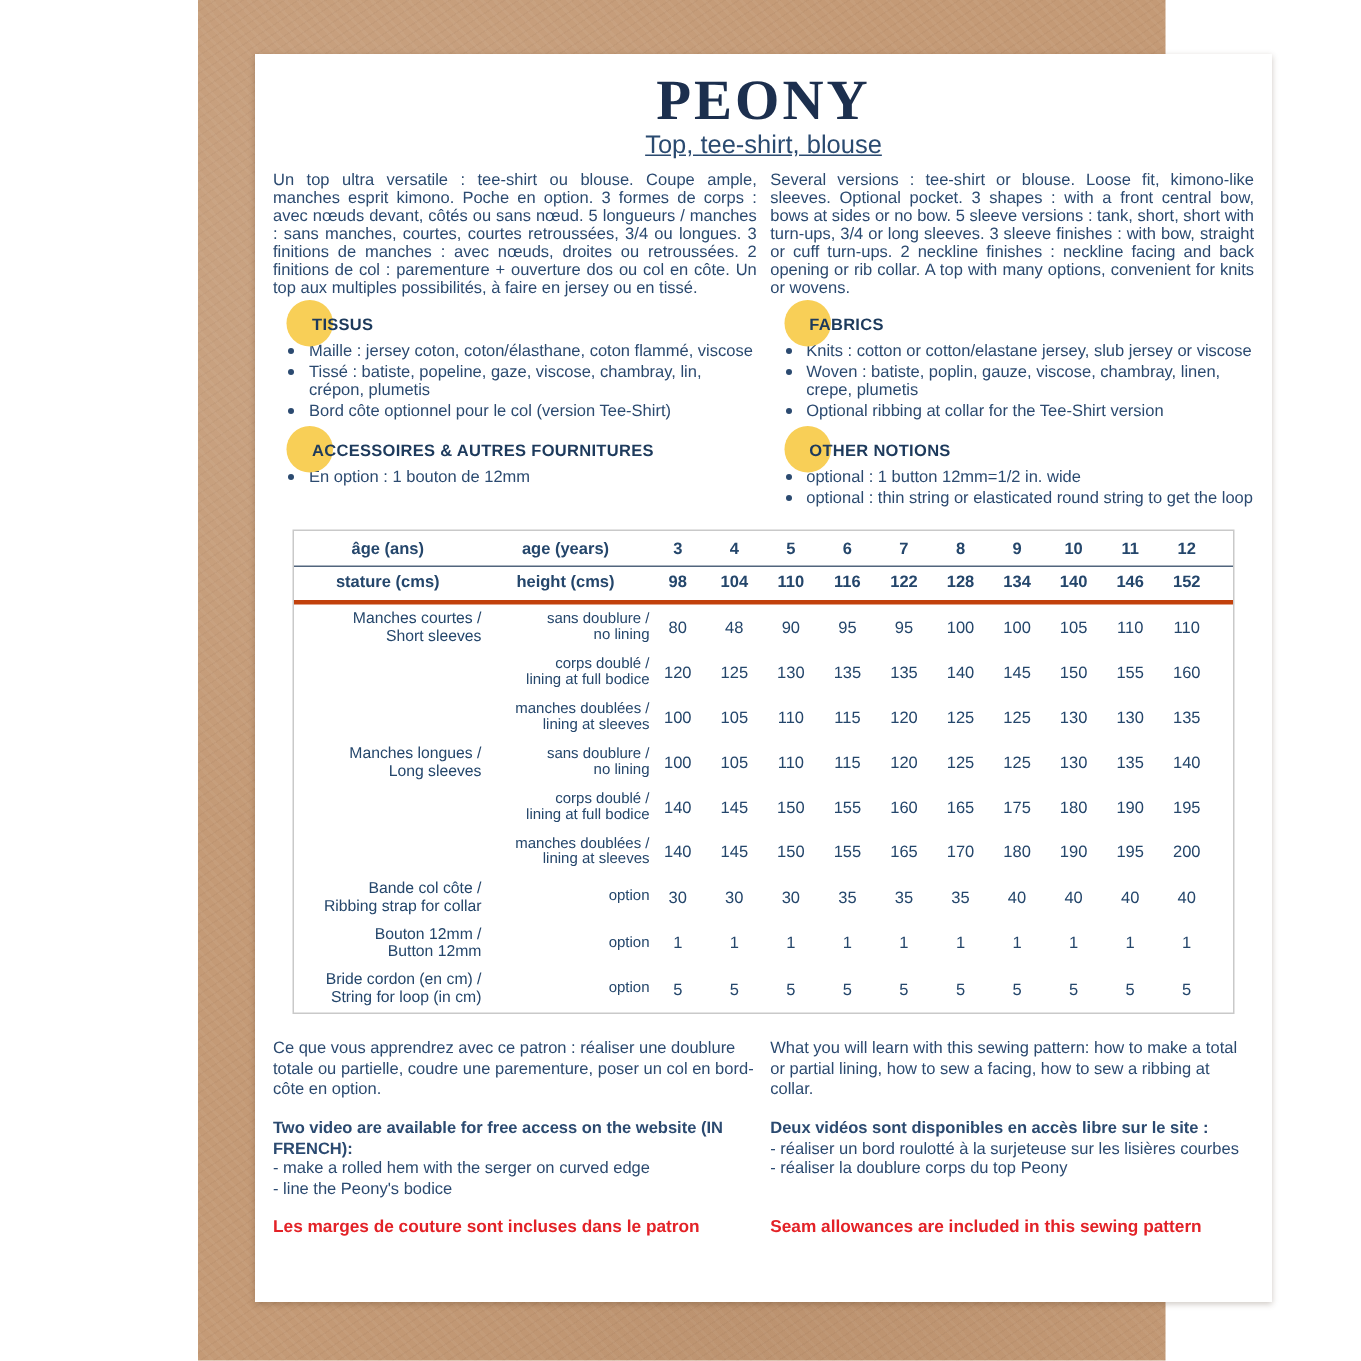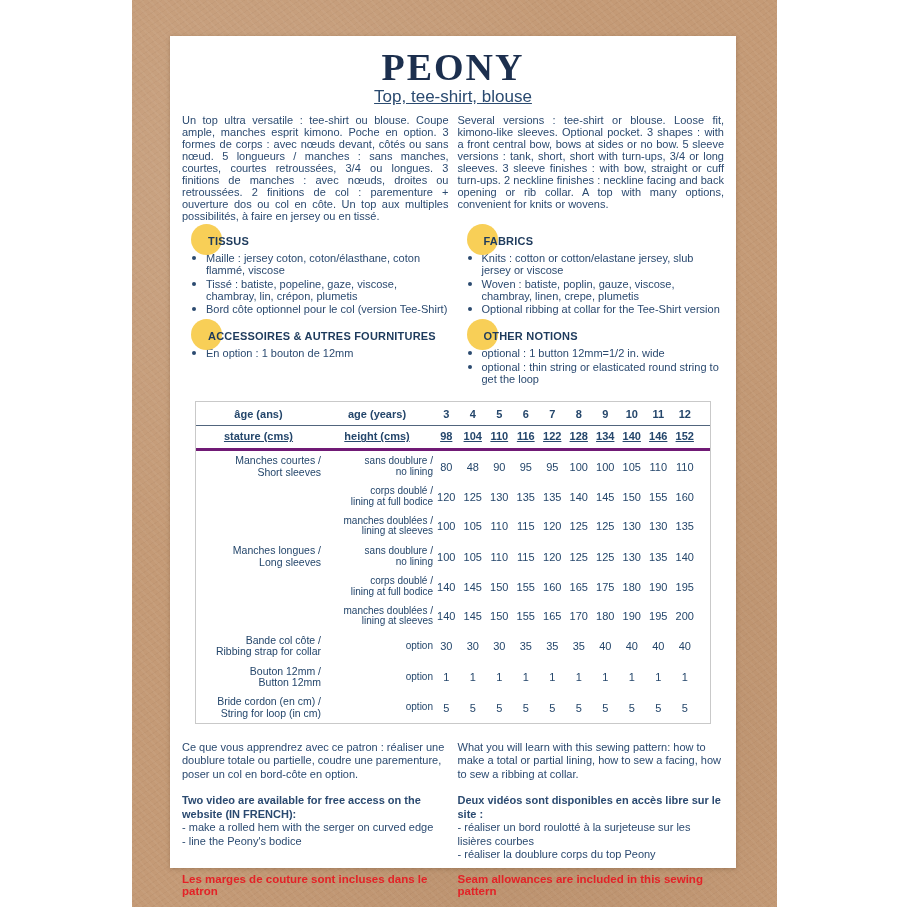--- a/index.html
+++ b/index.html
@@ -12,21 +12,21 @@
     position:absolute; left:132px; top:0; width:645px; height:907px;
     background-color:#c49a76;
     background-image:
       radial-gradient(circle at 18% 22%, rgba(255,255,255,0.10), transparent 42%),
       radial-gradient(circle at 78% 70%, rgba(122,82,52,0.10), transparent 46%),
       radial-gradient(circle at 55% 92%, rgba(110,74,48,0.08), transparent 35%),
       repeating-linear-gradient(47deg, rgba(255,255,255,0.04) 0 2px, transparent 2px 6px),
       repeating-linear-gradient(-33deg, rgba(96,62,38,0.05) 0 1px, transparent 1px 5px);
   }
   .card {
-    position:absolute; left:170px; top:36px; width:566px; height:832px;
+    position:absolute; left:170px; top:36px; width:678px; height:832px;
     background:#ffffff; box-shadow:0 1px 4px rgba(60,35,15,0.25);
     color:#2b4a70;
   }
   .card-inner { padding:10px 12px 0 12px; }
 
   .title {
     margin:2px 0 0; text-align:center; font-family:"Liberation Serif", serif;
     font-size:38px; line-height:1.0; font-weight:bold; color:#1c2f4e; letter-spacing:2px;
   }
   .subtitle { text-align:center; font-size:17px; line-height:1.1; color:#2a4a70; margin-top:2px;text-decoration:underline; }
@@ -52,21 +52,21 @@
     content:""; position:absolute; left:10px; top:4px;
     width:4px; height:4px; border-radius:50%; background:#2b4a70;
   }
 
   .size-table { margin:14px 13px 0 13px; border:1px solid #c9c9c9; color:#24466b; }
   .trow {
     display:grid; grid-template-columns:125px 112px repeat(10, 1fr);
     align-items:center; padding-right:12px;
   }
   .trow.h1 { padding-top:6px; padding-bottom:5px; border-bottom:1px solid #51657d; font-weight:bold; }
-  .trow.h2 { padding-top:4px; padding-bottom:6px; border-bottom:3px solid #701a75; font-weight:bold;text-decoration:underline; }
+  .trow.h2 { padding-top:4px; padding-bottom:6px; border-bottom:3px solid #c2410c; font-weight:bold; }
   .tcell.hl { text-align:center; font-size:11px; }
   .tcell.num { text-align:center; font-size:11px; }
   .trow.body { padding-top:4px; padding-bottom:4px; font-weight:normal; }
   .tcell.gname { font-size:10.5px; text-align:right; white-space:pre-line; line-height:1.08; }
   .tcell.vname { font-size:10px; text-align:right; padding-left:8px; white-space:pre-line; line-height:1.08; }
 
   .bottom-cols { display:grid; grid-template-columns:1fr 1fr; column-gap:9px; margin-top:17px; }
   .para { font-size:11px; line-height:1.22; margin:0 0 13px 0; color:#2b4a70; }
   .para b { font-weight:normal; }
   .vblock { margin:0; }

